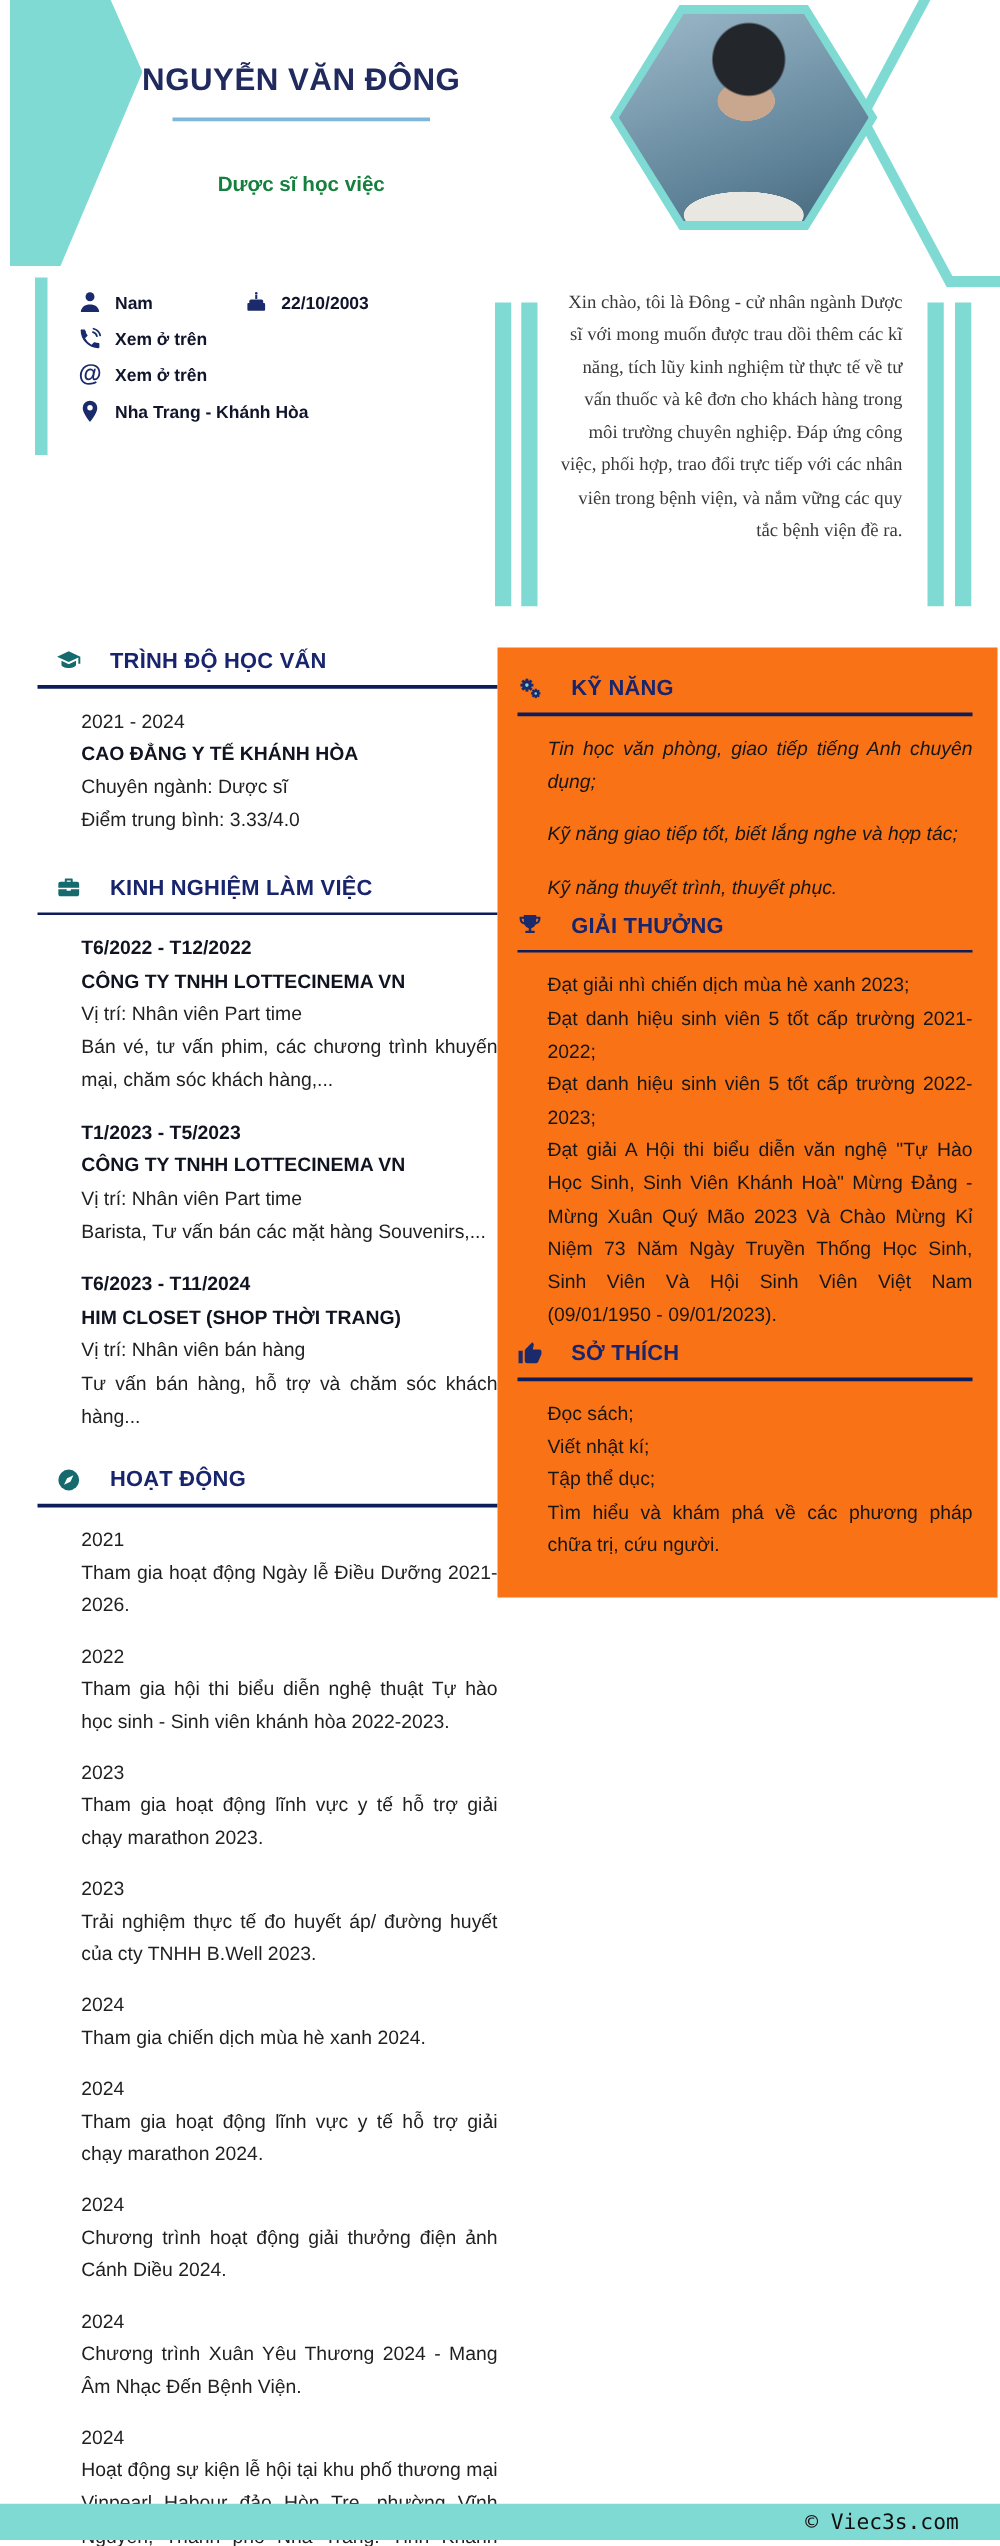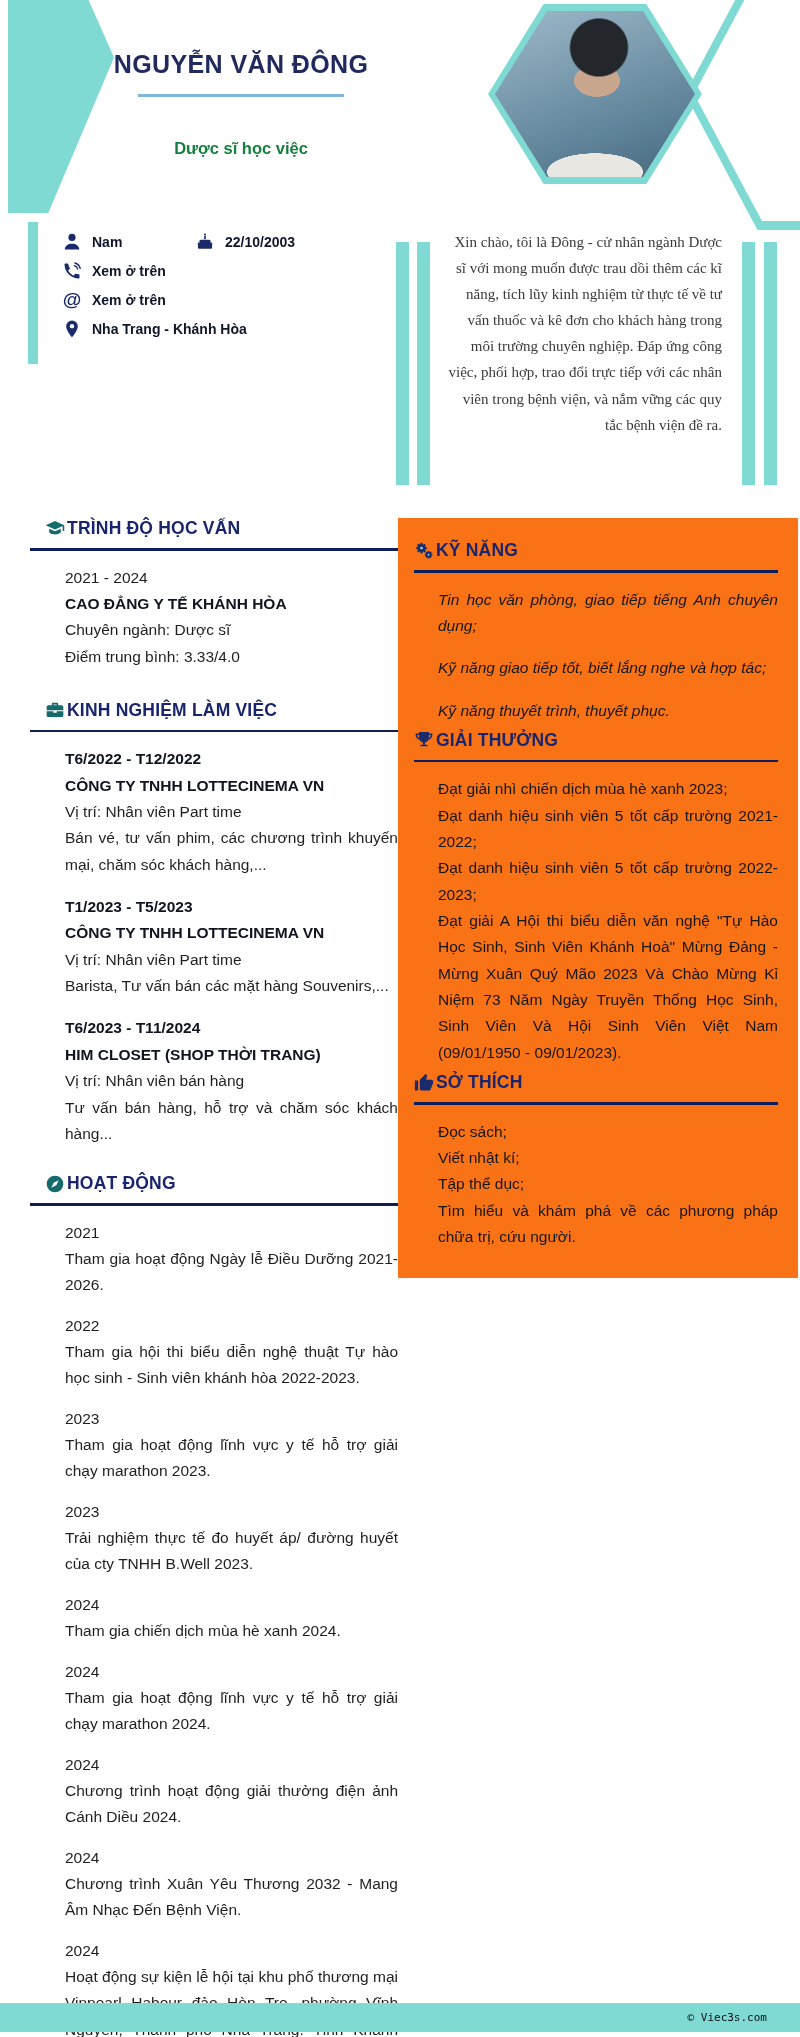--- a/index.html
+++ b/index.html
@@ -58,21 +58,21 @@
   .qbar.l1{left:1px;} .qbar.l2{left:22px;} .qbar.r1{left:347px;} .qbar.r2{left:369px;}
   .intro p{
     margin:4px 58px 0 48px;text-align:right;
     font-family:"Liberation Serif","DejaVu Serif",serif;
     font-size:15px;line-height:1.74;color:#3a3a3a;
   }
   
   .columns{display:flex;align-items:flex-start;margin:18px 12px 0 30px;}
   .left-col{width:368px;flex:none;}
   .right-col{width:400px;flex:none;background:#f97316;padding:22px 20px 28px 16px;box-sizing:border-box;}
-  .sec-head{display:flex;align-items:center;gap:2px;margin:0 12px 9px 15px;}
+  .sec-head{display:flex;align-items:center;gap:23px;margin:0 12px 9px 15px;}
   .right-col .sec-head{margin-left:0;}
   .sec-head h2{margin:0;font-size:17.5px;font-weight:bold;color:#18246b;letter-spacing:.2px;}
   .sec-icon{width:20px;height:20px;display:inline-flex;flex:none;}
   .sec-icon svg{width:100%;height:100%;}
   .left-col .sec-icon{color:#156a6e;}
   .right-col .sec-icon{color:#1b2a6b;}
   .rule{height:2.5px;background:#0d1d5a;margin:0 0 14px;}
   .entry{margin:0 0 16px 35px;font-size:15.5px;line-height:1.7;}
   .entry p{margin:0;}
   .bold{font-weight:bold;color:#101320;}
@@ -82,21 +82,21 @@
   .act-item p{margin:0;}
   .box-body{margin-left:24px;font-size:15.5px;line-height:1.7;color:#161616;}
   .skill{margin:0 0 16px;text-align:justify;font-style:italic;}
   .award{margin:0;text-align:justify;}
   .hobby{margin:0;}
   
   .footer{
     position:absolute;left:0;bottom:5px;width:800px;height:29px;background:#7edad3;
     display:flex;align-items:center;justify-content:flex-end;box-sizing:border-box;padding-right:33px;
   }
-  .footer span{font-family:"DejaVu Sans Mono","Liberation Mono",monospace;font-size:11px;color:#101010;}
+  .footer span{font-family:"DejaVu Sans Mono","Liberation Mono",monospace;font-size:17px;color:#101010;}
 </style>
 </head>
 <body>
 
 <div class="page">
 
   <div class="top-area">
     <div class="deco-left"></div>
     <div class="deco-corner"></div>
     <div class="deco-hexline">
@@ -259,21 +259,21 @@
       <div class="act-item">
         <p>2024</p>
         <p class="just">Tham gia hoạt động lĩnh vực y tế hỗ trợ giải chạy marathon 2024.</p>
       </div>
       <div class="act-item">
         <p>2024</p>
         <p class="just">Chương trình hoạt động giải thưởng điện ảnh Cánh Diều 2024.</p>
       </div>
       <div class="act-item">
         <p>2024</p>
-        <p class="just">Chương trình Xuân Yêu Thương 2032 - Mang Âm Nhạc Đến Bệnh Viện.</p>
+        <p class="just">Chương trình Xuân Yêu Thương 2024 - Mang Âm Nhạc Đến Bệnh Viện.</p>
       </div>
       <div class="act-item">
         <p>2024</p>
         <p class="just">Hoạt động sự kiện lễ hội tại khu phố thương mại Vinpearl Habour đảo Hòn Tre, phường Vĩnh Nguyên, Thành phố Nha Trang. Tỉnh Khánh Hòa.</p>
       </div>
     </div>
 
     <div class="right-col">
 
       <div class="sec-head">

